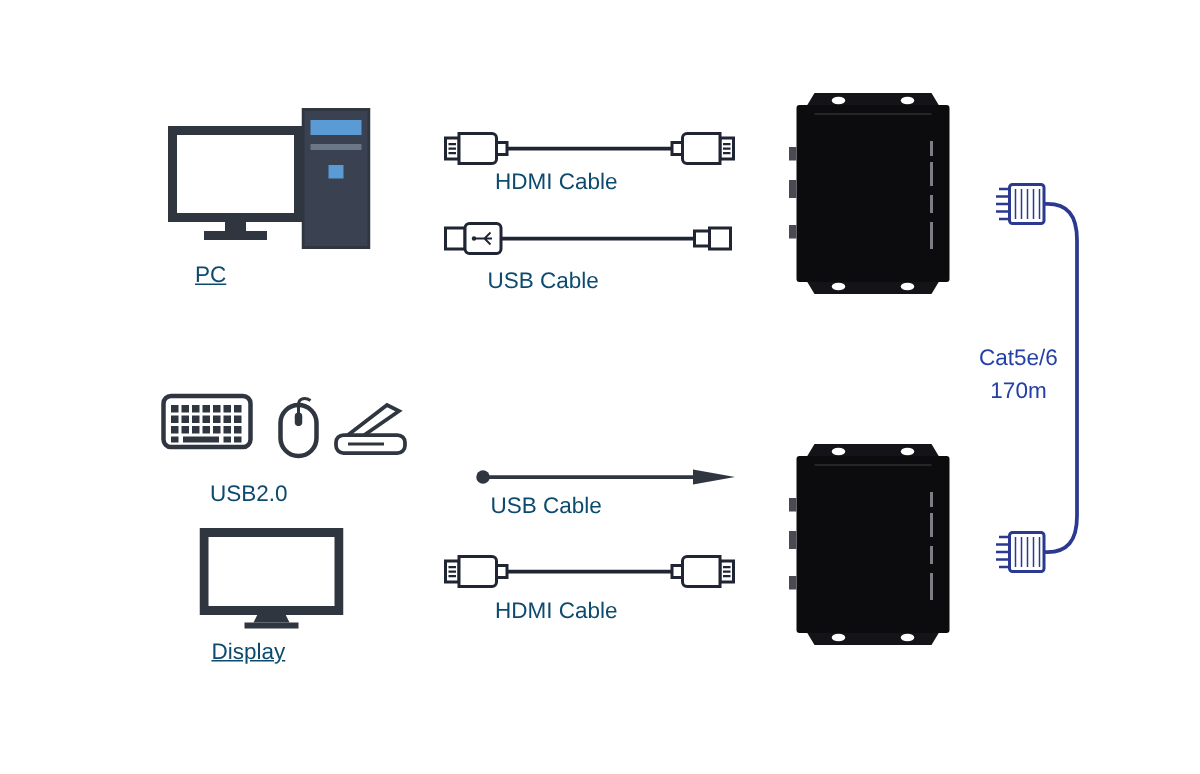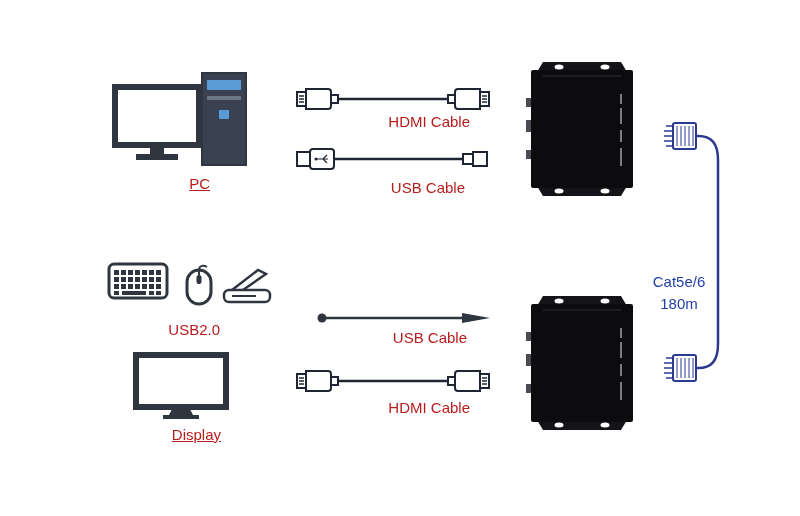--- a/index.html
+++ b/index.html
@@ -3,22 +3,22 @@
 <meta charset="utf-8">
 <style>
   * { margin:0; padding:0; box-sizing:border-box; }
   html,body { background:#ffffff; }
   .canvas {
     position:relative; width:800px; height:516px; background:#ffffff;
     overflow:hidden; font-family:"Liberation Sans", sans-serif;
   }
   .abs { position:absolute; }
   .label {
-    position:absolute; font-size:15px; color:#b91c1c;
-    text-align:right; white-space:nowrap;
+    position:absolute; font-size:15px; color:#0c4a6e;
+    text-align:left; white-space:nowrap;
   }
   .cat5 {
     position:absolute; font-size:15px; color:#2440a8;
     text-align:center; line-height:22px; white-space:nowrap;
   }
   svg { display:block; }
 </style>
 </head>
 <body>
 
@@ -125,23 +125,23 @@
       <path d="M13,6 H6 M13,11 H4 M13,16 H4 M13,21 H4 M13,26 H6" stroke="#2b3990" stroke-width="1.6" fill="none"></path>
       <g stroke="#2b3990" stroke-width="1">
         <line x1="17" y1="6" x2="17" y2="26"></line>
         <line x1="21" y1="6" x2="21" y2="26"></line>
         <line x1="25" y1="6" x2="25" y2="26"></line>
         <line x1="29" y1="6" x2="29" y2="26"></line>
         <line x1="33" y1="6" x2="33" y2="26"></line>
       </g>
     </svg>
   </span>
-  <div class="cat5" style="left:637px; top:228px; width:84px;margin-top:43px;">
+  <div class="cat5" style="left:637px; top:228px; width:84px;">
     <div>Cat5e/6</div>
-    <div>180m</div>
+    <div>170m</div>
   </div>
 
   <span class="abs" style="left:107px; top:262px;">
     <svg width="62" height="38" viewBox="0 0 62 38">
       <rect x="2" y="2" width="58" height="34" rx="5" fill="#ffffff" stroke="#2f3640" stroke-width="3"></rect>
       <g fill="#2f3640">
         <rect x="7" y="8" width="5" height="5"></rect>
           <rect x="14" y="8" width="5" height="5"></rect>
           <rect x="21" y="8" width="5" height="5"></rect>
           <rect x="28" y="8" width="5" height="5"></rect>

